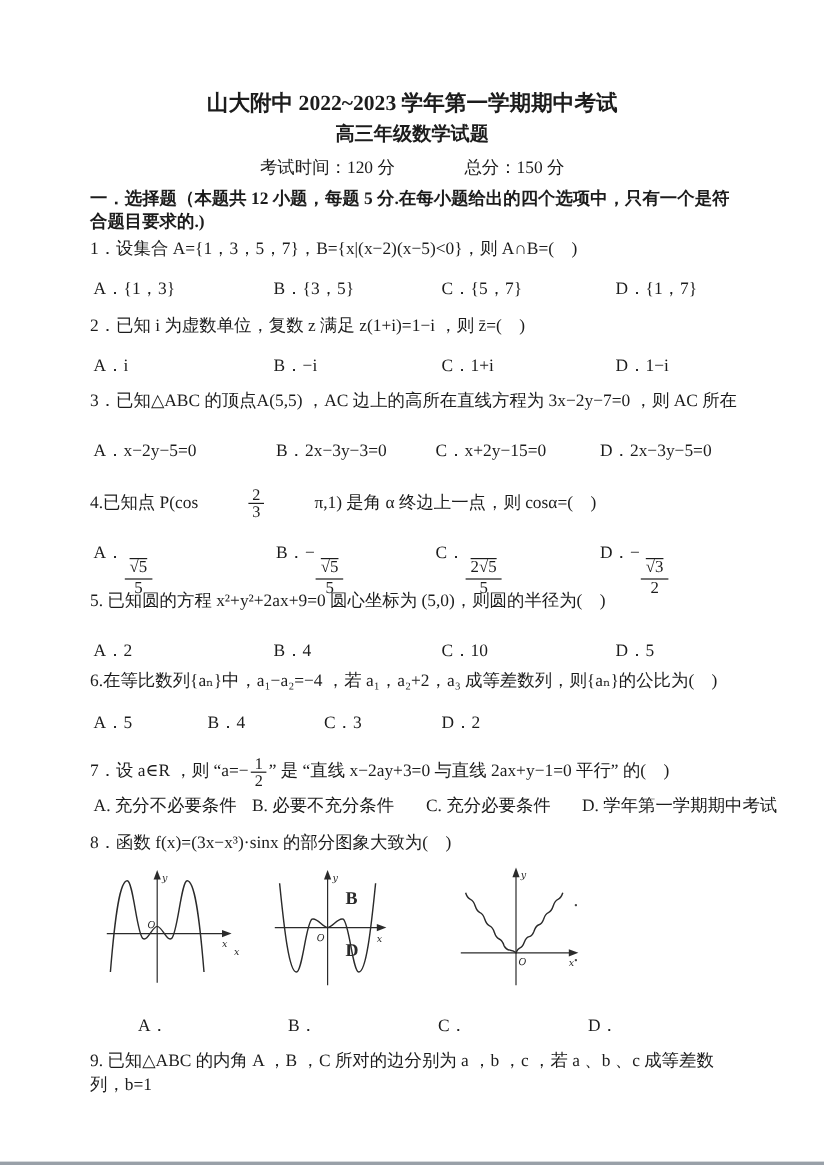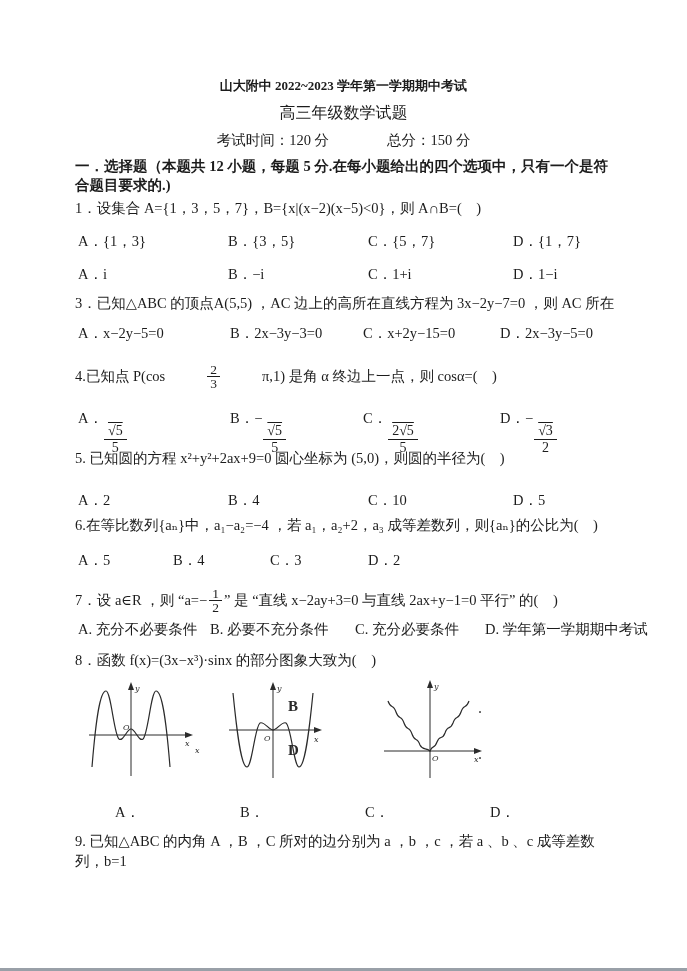--- a/index.html
+++ b/index.html
@@ -8,22 +8,22 @@
     width:687px;
     height:968px;
     background:#ffffff;
     color:#1c1c1c;
     font-family:"Liberation Serif","DejaVu Serif",serif;
     font-size:14.5px;
     line-height:20px;
     overflow:hidden;
     border-bottom:3px solid #99a0a8;
   }
-  .title1{margin:76px 0 0 0;text-align:center;font-size:13px;font-weight:bold;}
-  .title2{margin:7px 0 0 0;text-align:center;font-size:16px;font-weight:normal;}
+  .title1{margin:76px 0 0 0;text-align:center;font-size:18px;font-weight:bold;}
+  .title2{margin:7px 0 0 0;text-align:center;font-size:16px;font-weight:bold;}
   .inforow{margin-top:7px;display:flex;justify-content:center;gap:58px;}
   .section{margin:7px 0 0 75px;width:545px;font-weight:bold;line-height:19px;}
   .stem{margin-left:75px;width:548px;}
   .q1{margin-top:3px;}
   .optrow{position:relative;margin-left:75px;height:20px;}
   .optrow .opt{position:absolute;top:0;white-space:nowrap;}
   .r-std .opt:nth-child(1){left:3px;}
   .r-std .opt:nth-child(2){left:153px;}
   .r-std .opt:nth-child(3){left:293px;}
   .r-std .opt:nth-child(4){left:438px;}
@@ -86,29 +86,30 @@
   <div class="section">一．选择题（本题共 12 小题，每题 5 分.在每小题给出的四个选项中，只有一个是符合题目要求的.)</div>
 
   <div class="stem q1">1．设集合 A={1，3，5，7}，B={x|(x−2)(x−5)&lt;0}，则 A∩B=(　)</div>
   <div class="optrow r-std" style="margin-top:13px;">
     <span class="opt">A．{1，3}</span>
     <span class="opt">B．{3，5}</span>
     <span class="opt">C．{5，7}</span>
     <span class="opt">D．{1，7}</span>
   </div>
 
+  <div class="stem" style="margin-top:11px;">2．已知 i 为虚数单位，复数 z 满足 z(1+i)=1−i ，则 z̄=(　)</div>
   <div class="optrow r-std" style="margin-top:13px;">
     <span class="opt">A．i</span>
     <span class="opt">B．−i</span>
     <span class="opt">C．1+i</span>
     <span class="opt">D．1−i</span>
   </div>
 
   <div class="stem" style="margin-top:9px;">3．已知△ABC 的顶点A(5,5) ，AC 边上的高所在直线方程为 3x−2y−7=0 ，则 AC 所在</div>
-  <div class="optrow r-q3" style="margin-top:10px;">
+  <div class="optrow r-q3" style="margin-top:22px;">
     <span class="opt">A．x−2y−5=0</span>
     <span class="opt">B．2x−3y−3=0</span>
     <span class="opt">C．x+2y−15=0</span>
     <span class="opt">D．2x−3y−5=0</span>
   </div>
 
   <div class="stem tallrow" style="margin-top:14px;gap:40px;">
     <span>4.已知点 P(cos</span>
       <span class="fr">
         <span class="n">2</span>

